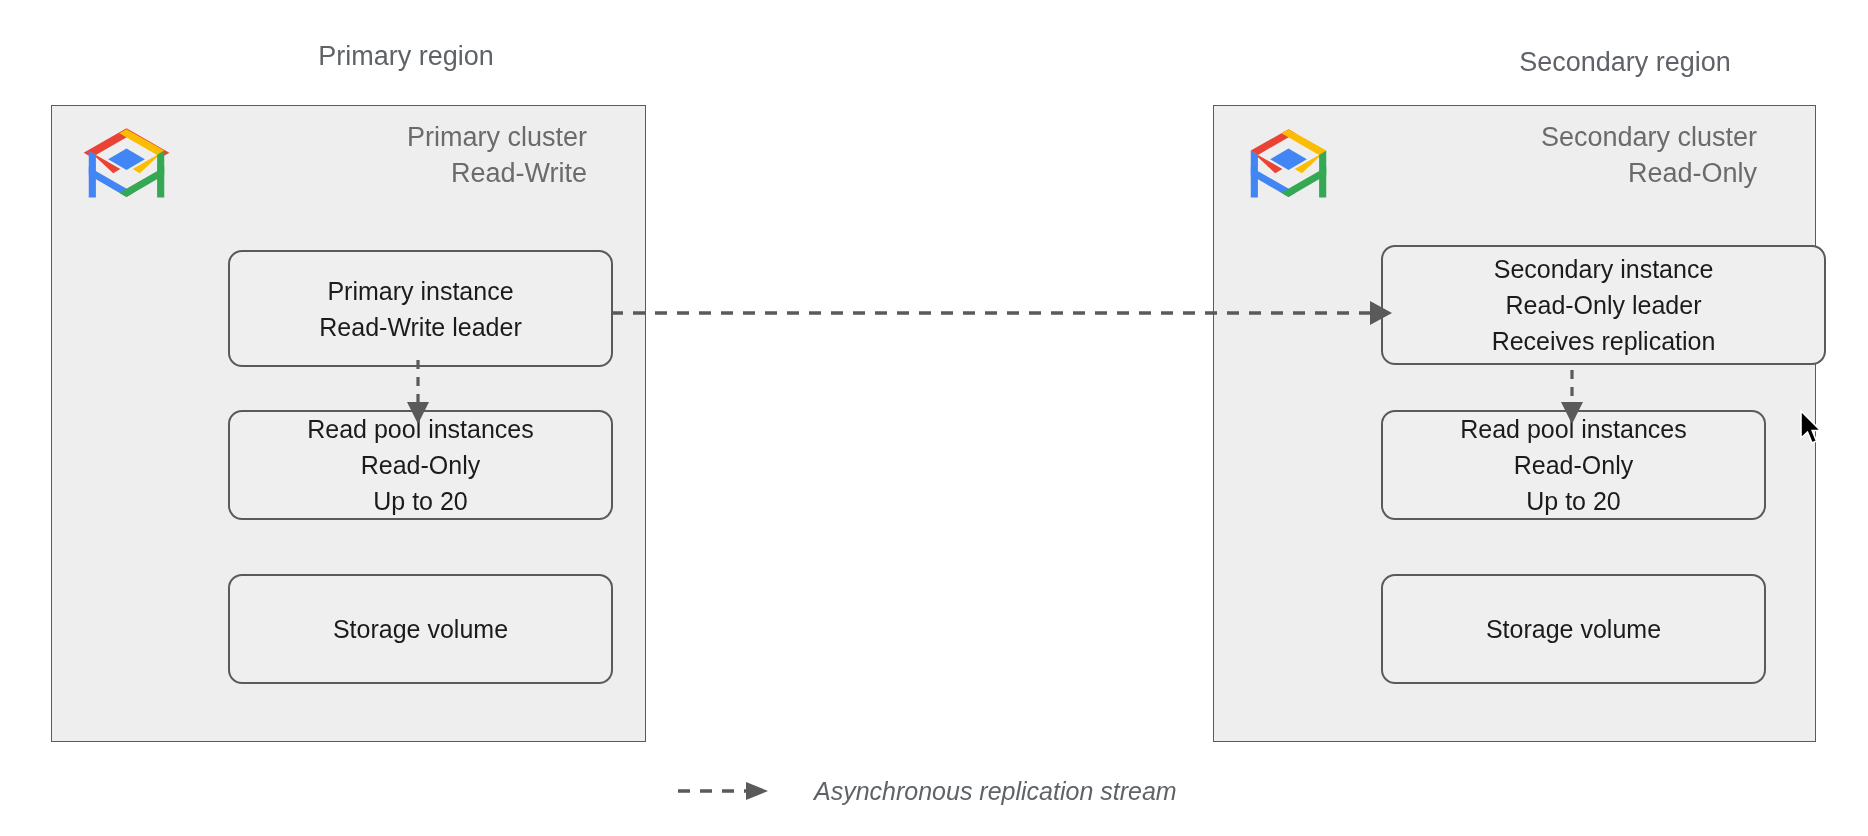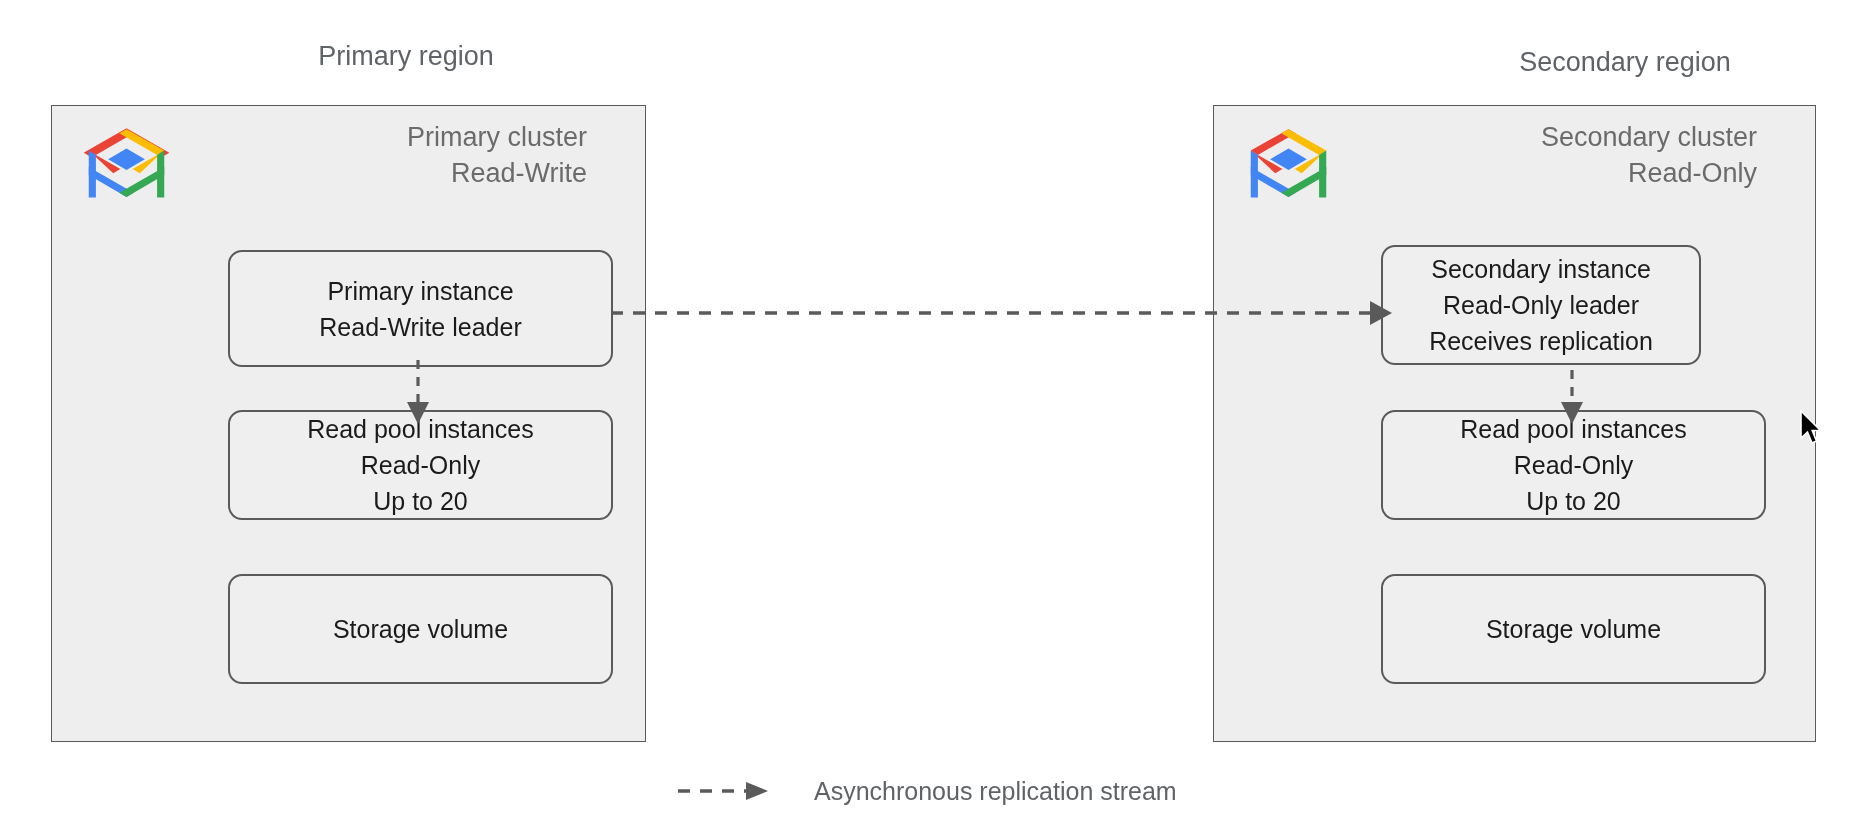--- a/index.html
+++ b/index.html
@@ -83,32 +83,33 @@
     text-align: center;
     white-space: pre-line;
   }
 
   
   #node-primary-instance   { left: 176px; top: 144px; width: 385px; height: 117px; }
   #node-primary-readpool   { left: 176px; top: 304px; width: 385px; height: 110px; }
   #node-primary-storage    { left: 176px; top: 468px; width: 385px; height: 110px; }
 
   
-  #node-secondary-instance { left: 167px; top: 139px; width: 320px; height: 120px; }
+  #node-secondary-instance { left: 167px; top: 139px; width: 445px; height: 120px; }
   #node-secondary-readpool { left: 167px; top: 304px; width: 385px; height: 110px; }
   #node-secondary-storage  { left: 167px; top: 468px; width: 385px; height: 110px; }
 
   
   #legend {
     position: absolute;
     left: 676px;
     top: 775px;
     display: flex;
     align-items: center;
     height: 32px;
+    font-style: italic;
   }
   #legend-arrow-sample { width: 110px; height: 22px; }
   #legend-label {
     margin-left: 28px;
     color: #5f6368;
     font-size: 25px;
     line-height: 32px;
     white-space: nowrap;
   }
 

